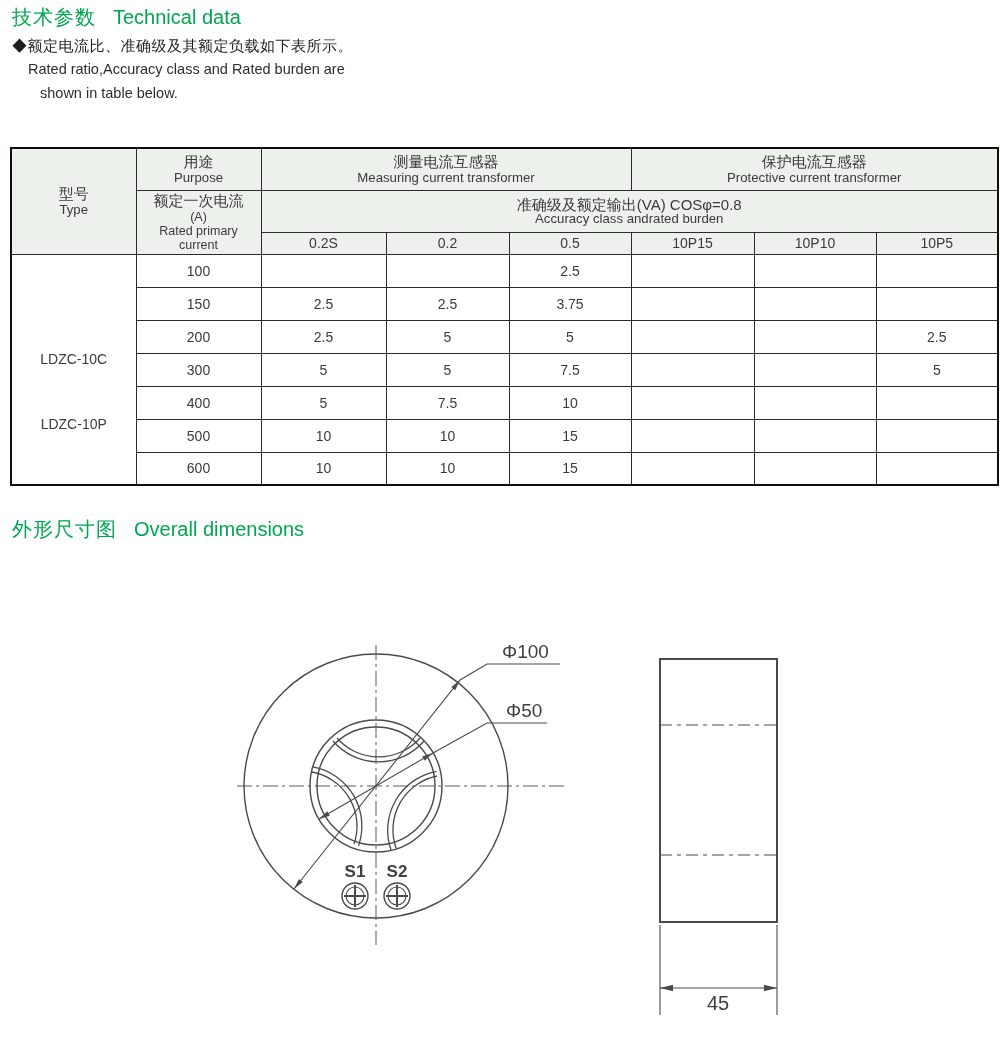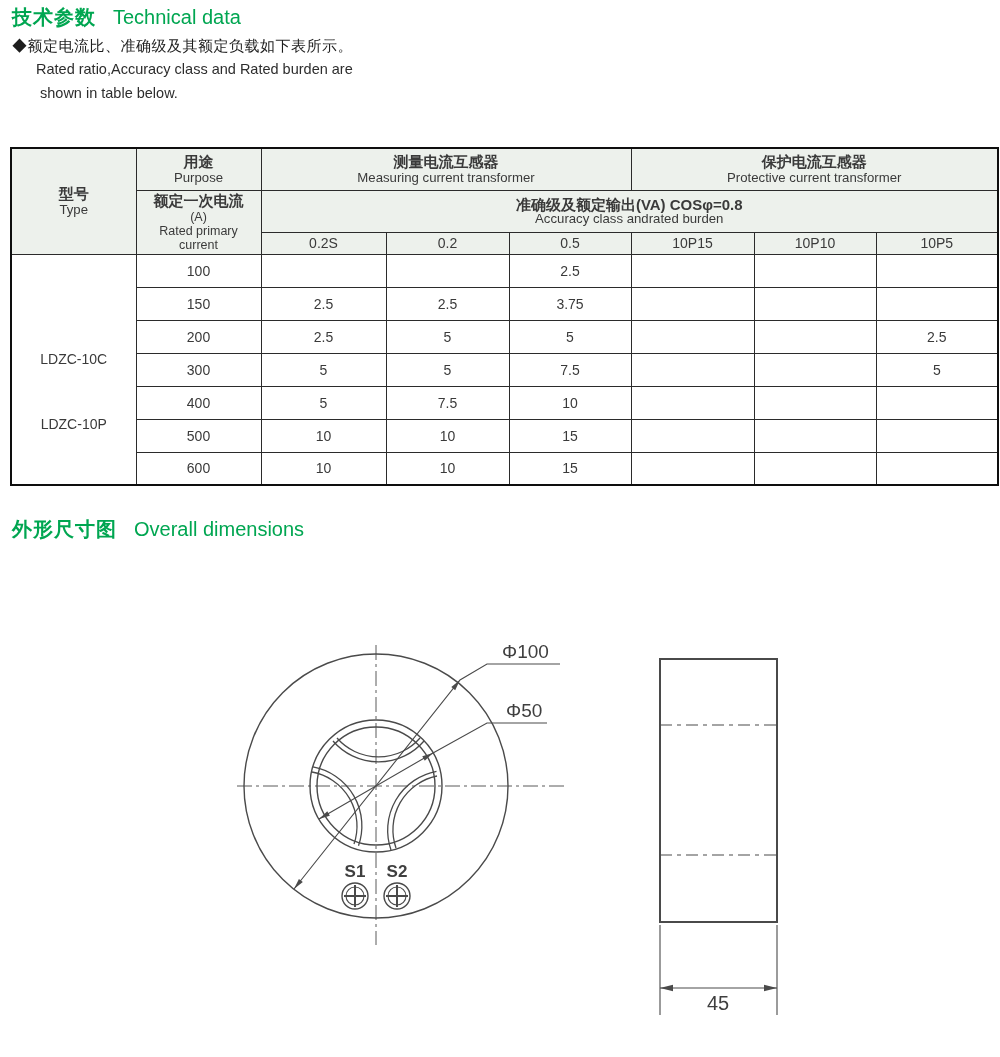--- a/index.html
+++ b/index.html
@@ -2,39 +2,39 @@
 <html><head>
 <meta charset="utf-8">
 <style>
   html,body{margin:0;padding:0;}
   body{
     width:1000px;height:1057px;position:relative;background:#ffffff;
     font-family:"Liberation Sans",sans-serif;color:#333;
     overflow:hidden;
   }
   .sec-title{position:absolute;font-size:20px;color:#00a651;white-space:nowrap;}
-  .sec-title .zh{font-weight:bold;letter-spacing:1px;margin-top:11px;}
+  .sec-title .zh{font-weight:normal;letter-spacing:1px;margin-top:11px;}
   .sec-title .en{font-weight:normal;margin-left:17px;}
   #title-technical{left:12px;top:4px;}
   #title-dimensions{left:12px;top:516px;}
   .bullet-line{position:absolute;left:12px;top:37px;font-size:15px;color:#1d1d1d;letter-spacing:0.5px;text-align:center;}
-  .en-note-1{position:absolute;left:36px;top:61px;font-size:14.5px;color:#2d2d2d;}
+  .en-note-1{position:absolute;left:28px;top:61px;font-size:14.5px;color:#2d2d2d;}
   .en-note-2{position:absolute;left:40px;top:85px;font-size:14.5px;color:#2d2d2d;}
 
   table.spec{
     position:absolute;left:10px;top:147px;width:987px;
     border-collapse:collapse;table-layout:fixed;
     border:2px solid #0e0e0e;
   }
   table.spec td{
     border:1px solid #2b2b2b;text-align:center;vertical-align:middle;
     padding:0;color:#3a3a3a;
   }
   table.spec thead td{background:#edf1ec;}
-  .zh-h{font-size:15px;line-height:1.2;font-weight:bold;}
+  .zh-h{font-size:15px;line-height:1.2;}
   .en-h{font-size:13.2px;line-height:1.12;}
   .small-h{font-size:12.5px;line-height:1.12;}
   .acc-cell .zh-h{line-height:1.0;}
   .acc-cell .en-h{line-height:1.0;}
   .sub-h{font-size:14px;}
   tbody td{font-size:14px;}
   .type-cell div{font-size:14px;line-height:1.45;margin-top:45px;}
 
   svg text{fill:#3f3f3f;}
   .dwg-label{font-size:19px;}

